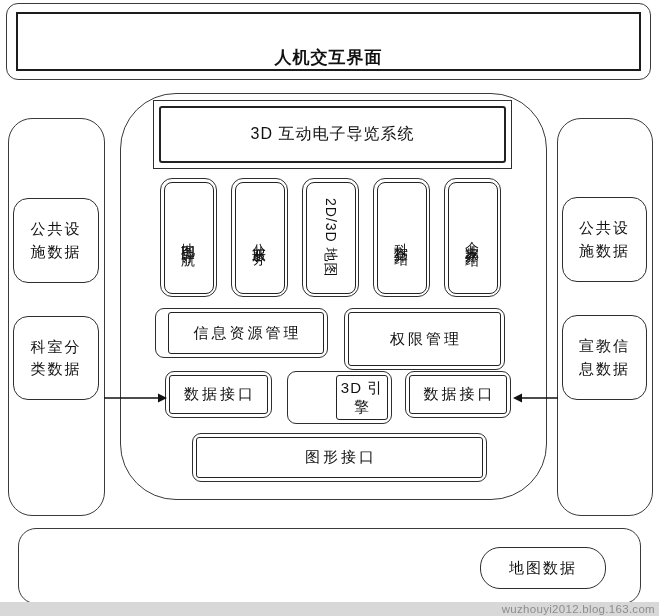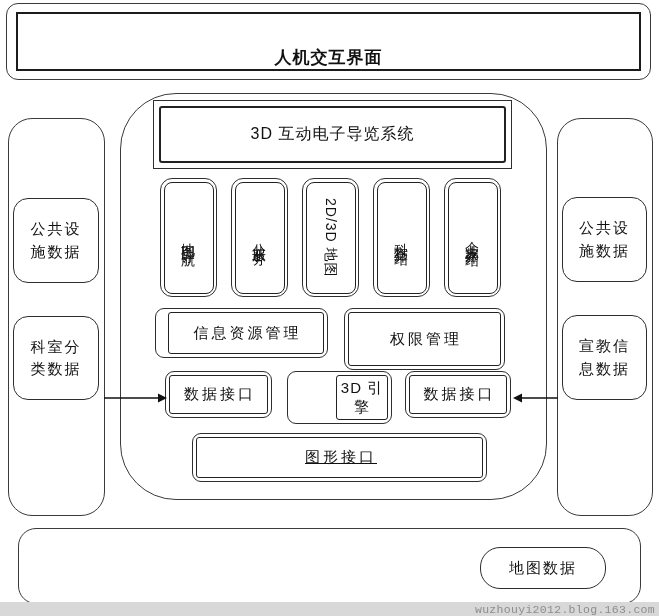--- a/index.html
+++ b/index.html
@@ -20,21 +20,21 @@
   .vbox .in{border-radius:8px;border-width:1.5px;}
   .vtext{writing-mode:vertical-rl;text-orientation:upright;font-size:14px;letter-spacing:3px;line-height:1;}
   .vtext.sideways{text-orientation:sideways;letter-spacing:1px;}
   .label15{font-size:15px;letter-spacing:3px;padding-left:3px;}
   .label15n{font-size:15px;letter-spacing:1px;}
   .banner-title{font-size:17px;font-weight:bold;letter-spacing:1px;margin-top:32px;}
   .mtitle-text{font-size:16px;letter-spacing:1px;}
   .colbox-text{font-size:15px;letter-spacing:2px;line-height:1.5;width:56px;display:inline-block;}
   .arrow{position:absolute;overflow:visible;}
   .watermark{position:absolute;left:0;top:602px;width:659px;height:14px;background:#d8d8d8;
-       display:flex;align-items:center;justify-content:flex-end;box-sizing:border-box;padding-right:4px;font-family:Liberation Mono, monospace;}
+       display:flex;align-items:center;justify-content:flex-end;box-sizing:border-box;padding-right:4px;}
   .watermark span{font-size:11.5px;color:#8d8d8d;letter-spacing:0.3px;}
 </style>
 </head>
 <body>
 
 <div class="canvas">
 
   <div class="container" style="left:6px;top:3px;width:645px;height:77px;border-radius:12px;padding:8px 9px;display:flex;">
     <div style="flex:1;border:2.2px solid #1c1c1c;display:flex;align-items:center;justify-content:center;box-sizing:border-box;">
       <span class="banner-title">人机交互界面</span>
@@ -111,21 +111,21 @@
     <div class="in">
         <span class="label15n">3D 引擎</span>
       </div>
   </div>
   <div class="dbl" style="left:405px;top:371px;width:106px;height:47px;">
     <div class="in">
         <span class="label15">数据接口</span>
       </div>
   </div>
 
-  <div class="dbl" style="left:192px;top:433px;width:295px;height:49px;text-decoration:underline;">
+  <div class="dbl" style="left:192px;top:433px;width:295px;height:49px;">
     <div class="in">
         <span class="label15">图形接口</span>
       </div>
   </div>
 
   <svg class="arrow" style="left:104px;top:390px;" width="63" height="16" viewBox="0 0 63 16">
     <line x1="0" y1="8" x2="55" y2="8" stroke="#111111" stroke-width="1.5"></line>
     <polygon points="54,3.5 63,8 54,12.5" fill="#111111"></polygon>
   </svg>
   <svg class="arrow" style="left:513px;top:390px;" width="45" height="16" viewBox="0 0 45 16">

